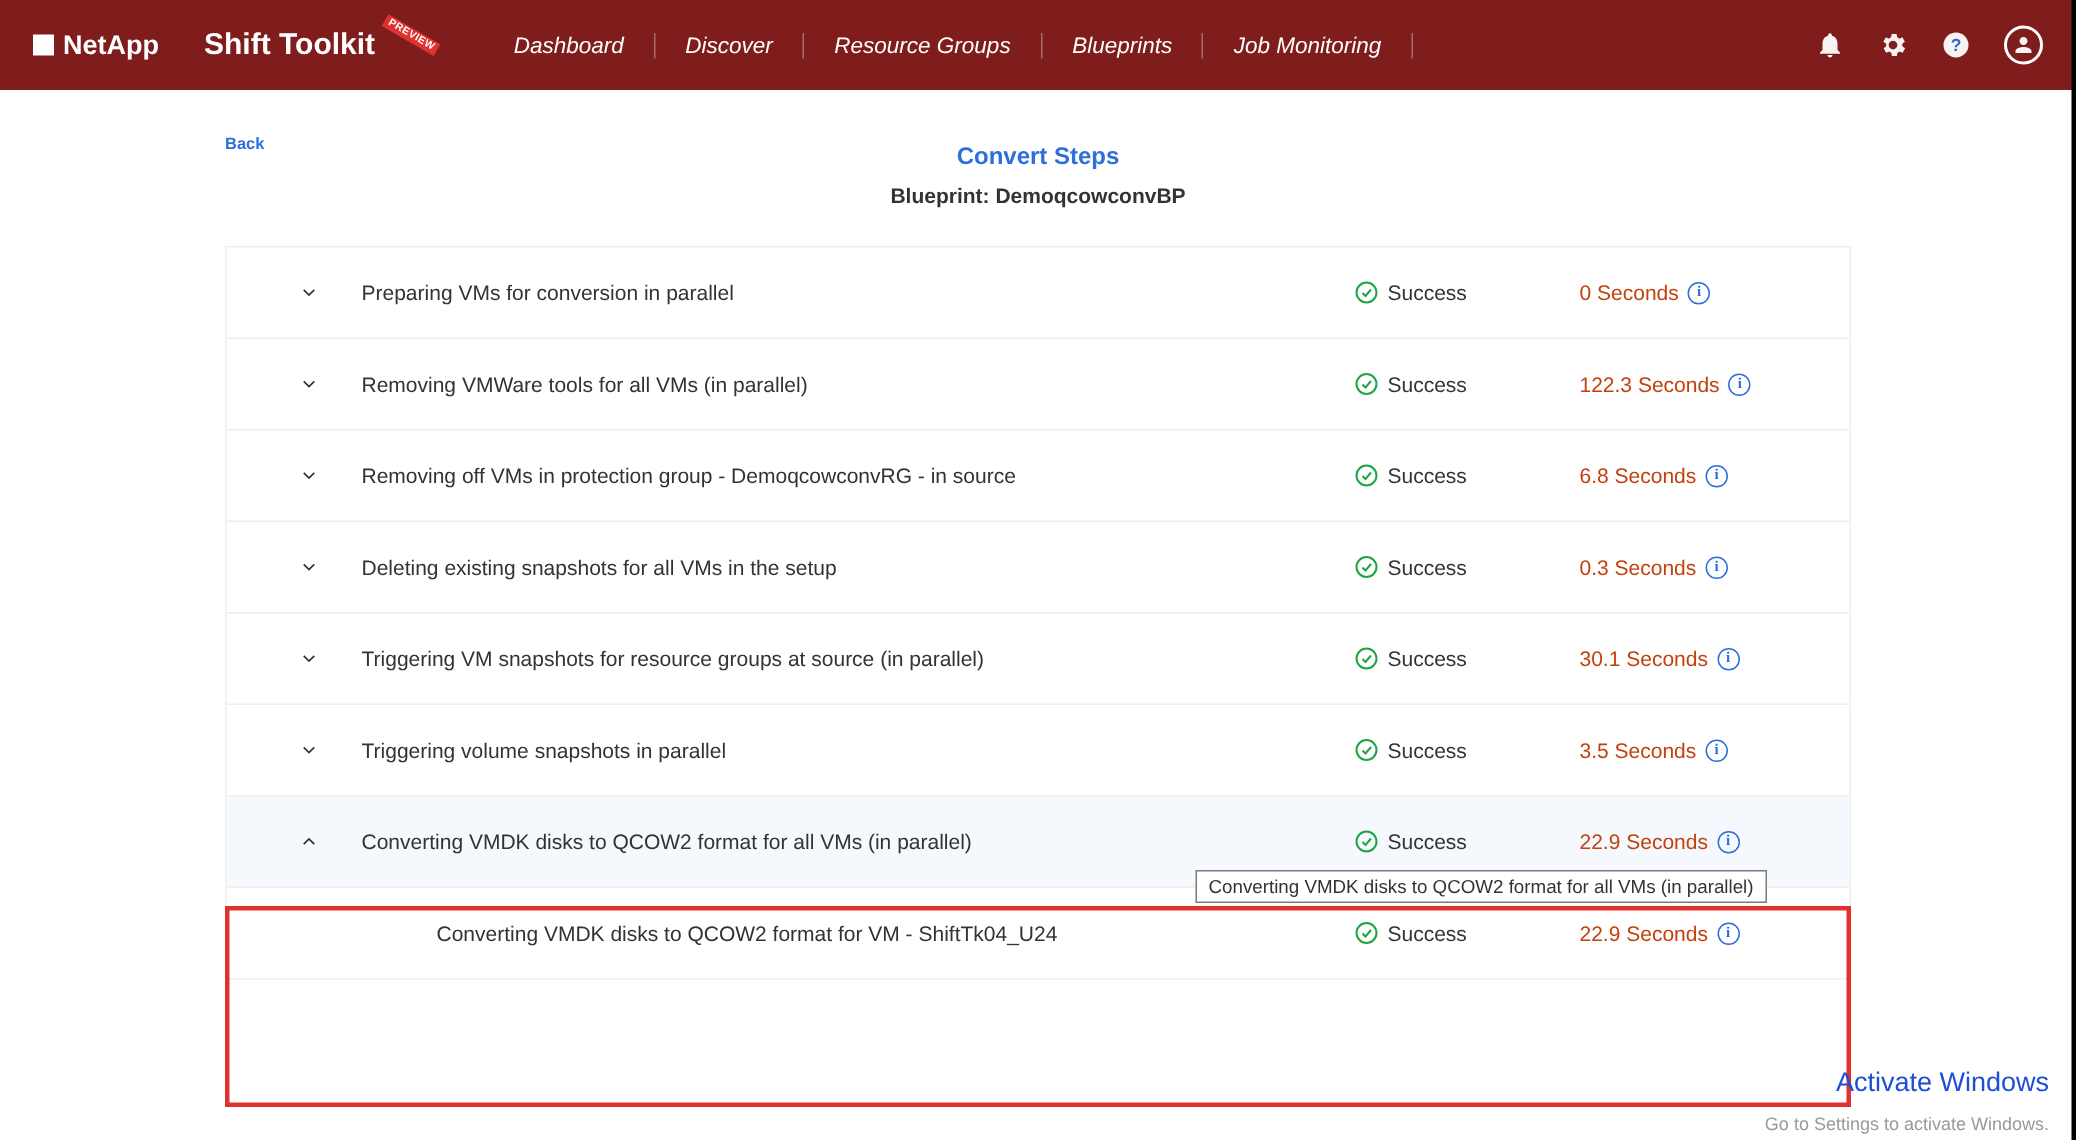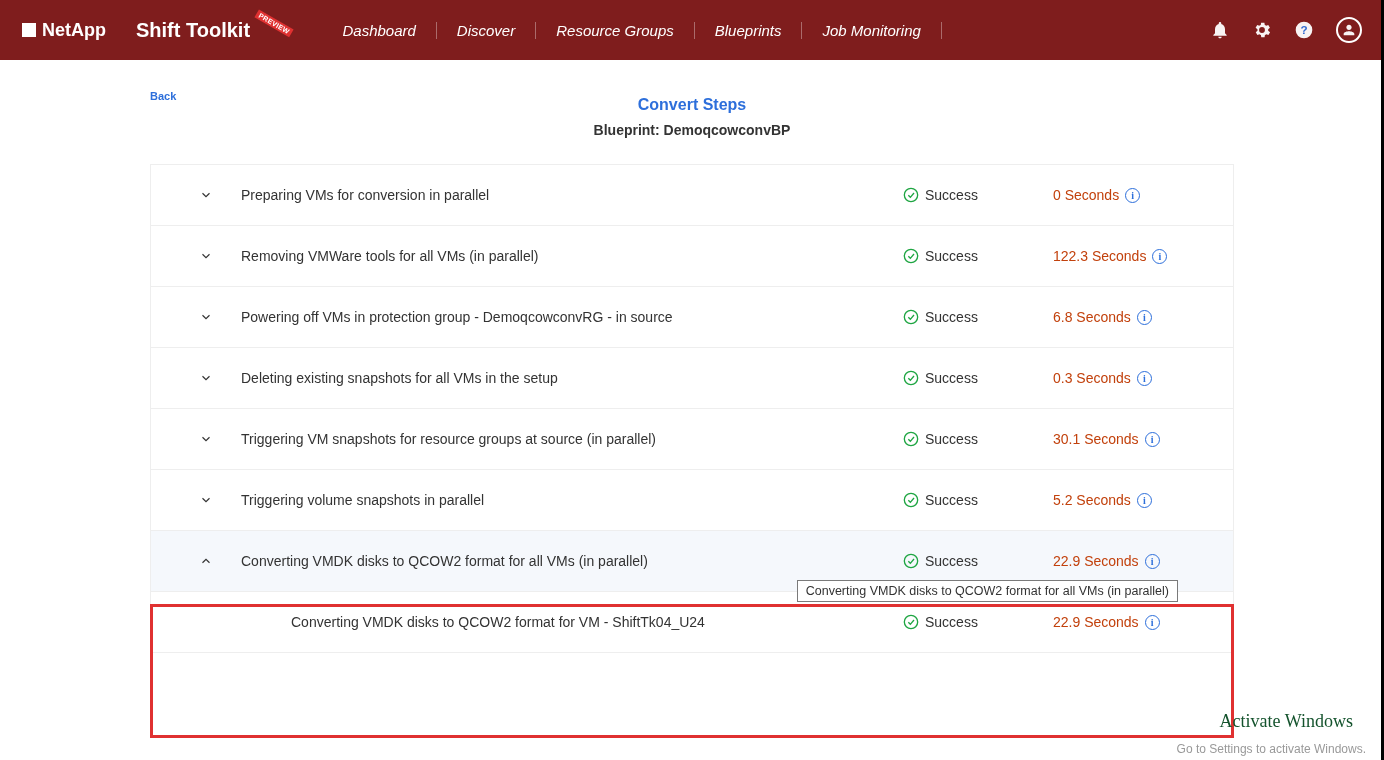--- a/index.html
+++ b/index.html
@@ -34,21 +34,21 @@
 .status svg { width: 16px; height: 16px; }
 .duration { width: 160px; color: #c2410c; display: flex; align-items: center; gap: 6px; }
 .info-i { width: 15px; height: 15px; border: 1.5px solid #2d6fdb; border-radius: 50%; position: relative; display: inline-block; cursor: pointer; }
 .info-i::after { content: "i"; color: #2d6fdb; font-size: 10px; font-weight: 700; position: absolute; left: 50%; top: 50%; transform: translate(-50%, -50%); font-style: normal; font-family: Georgia, serif; }
 
 .highlight-box { position: absolute; border: 3px solid #e03131; pointer-events: none; }
 .expanded-row { background: #f5f8fc; }
 
 .tooltip { position: absolute; background: #fff; border: 1px solid #7a7a7a; padding: 3px 8px; font-size: 12.5px; color: #333; pointer-events: none; right: 55px; top: -12px; white-space: nowrap; }
 
-.watermark { position: absolute; right: 31px; bottom: 28px; color: #14532d; font-size: 18px; font-family: Liberation Serif, serif; }
+.watermark { position: absolute; right: 18px; bottom: 28px; color: #1d4ed8; font-size: 18px; }
 .watermark-sub { position: absolute; right: 18px; bottom: 4px; color: #999; font-size: 12px; }
 
 .right-black { position: absolute; right: 0; top: 0; bottom: 0; width: 3px; background: #000; }
 </style>
 </head>
 <body>
 
 <div class="topbar">
   <div class="brand">
     <span class="n"></span>
@@ -127,21 +127,21 @@
           <span>122.3 Seconds</span>
           <span class="info-i"></span>
         </div>
       </div>
       <div class="step-row">
         <div class="chev">
           <svg viewBox="0 0 24 24">
             <polyline points="6 9 12 15 18 9"></polyline>
           </svg>
         </div>
-        <div class="step-label">Powering off VMs in protection group - DemoqcowconvRG - in source</div>
+        <div class="step-label">Removing off VMs in protection group - DemoqcowconvRG - in source</div>
         <div class="status">
           <svg viewBox="0 0 24 24">
             <circle cx="12" cy="12" r="10" fill="none" stroke="#1ea542" stroke-width="2"></circle>
             <polyline points="8 12.5 11 15.5 16.5 9" fill="none" stroke="#1ea542" stroke-width="2"></polyline>
           </svg>
           <span>Success</span>
         </div>
         <div class="duration">
           <span>6.8 Seconds</span>
           <span class="info-i"></span>
@@ -193,21 +193,21 @@
         </div>
         <div class="step-label">Triggering volume snapshots in parallel</div>
         <div class="status">
           <svg viewBox="0 0 24 24">
             <circle cx="12" cy="12" r="10" fill="none" stroke="#1ea542" stroke-width="2"></circle>
             <polyline points="8 12.5 11 15.5 16.5 9" fill="none" stroke="#1ea542" stroke-width="2"></polyline>
           </svg>
           <span>Success</span>
         </div>
         <div class="duration">
-          <span>5.2 Seconds</span>
+          <span>3.5 Seconds</span>
           <span class="info-i"></span>
         </div>
       </div>
       <div class="step-row expanded-row">
         <div class="chev">
           <svg viewBox="0 0 24 24">
             <polyline points="6 15 12 9 18 15"></polyline>
           </svg>
         </div>
         <div class="step-label">Converting VMDK disks to QCOW2 format for all VMs (in parallel)</div>

